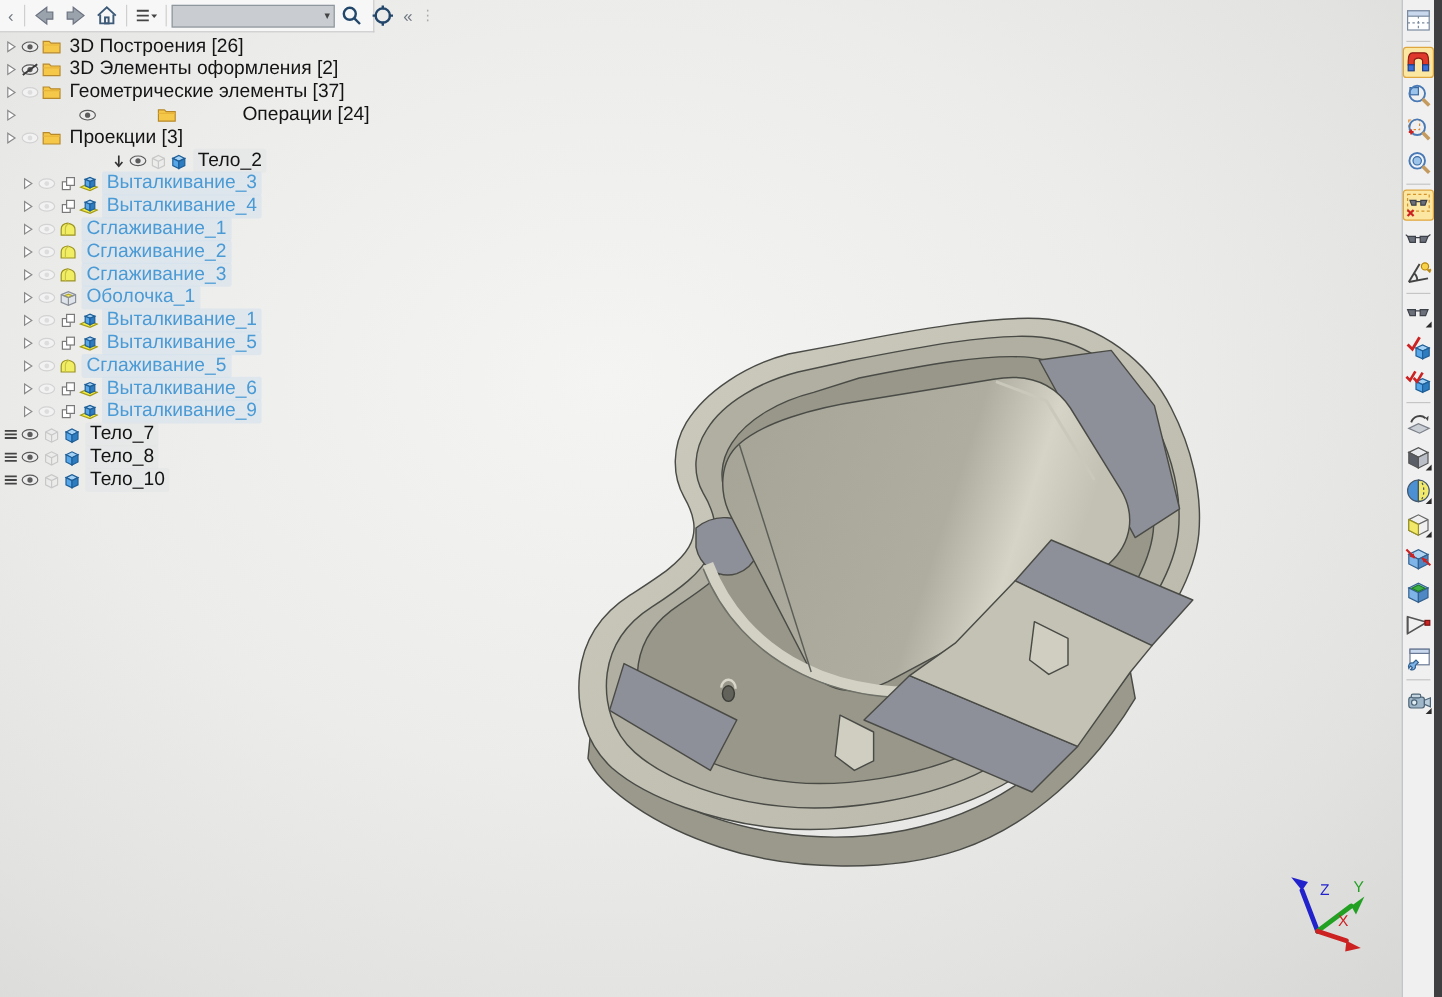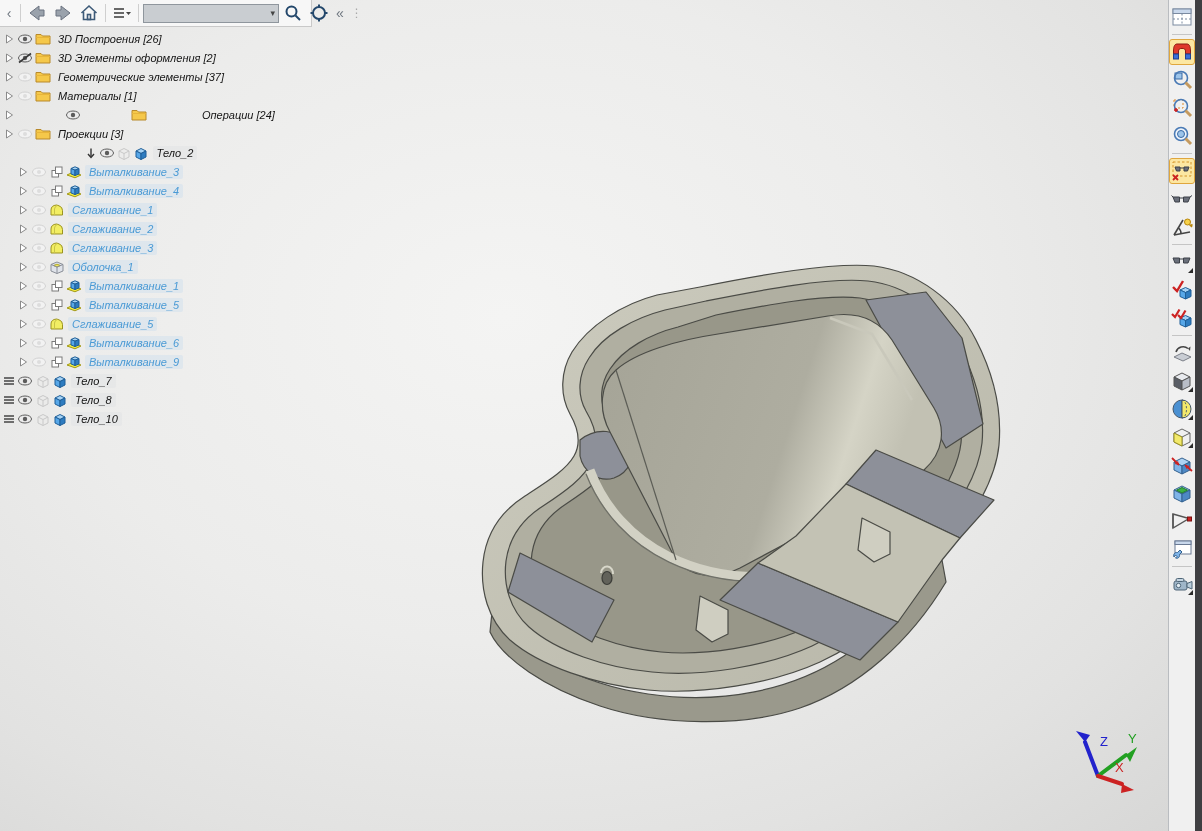--- a/index.html
+++ b/index.html
@@ -24,21 +24,21 @@
   .tt-combo { width:136px; height:19px; background:#c9cdd1; border:1px solid #8f969d;
     display:flex; align-items:center; justify-content:flex-end; padding-right:3px; flex:0 0 auto; }
   .tt-combo .caret { font-size:9px; color:#444; }
   .tt-grip { color:#a9a9a9; font-size:12px; letter-spacing:-1px; }
   
   .tree { position:absolute; left:2px; top:29px; z-index:4; }
   .tree-row { display:flex; align-items:center; height:19px; white-space:nowrap; }
   .tree-row .exp { width:14px; height:16px; display:flex; align-items:center; justify-content:center; flex:0 0 auto; }
   .tree-row .eye { width:18px; height:16px; display:flex; align-items:center; justify-content:center; flex:0 0 auto; }
   .tree-row .ticon { width:17px; height:16px; display:flex; align-items:center; justify-content:center; flex:0 0 auto; }
-  .tree-row .lbl { font-size:11px; margin-left:3px; padding:1px 4px; border-radius:2px; color:#141414;font-style:italic; }
+  .tree-row .lbl { font-size:16px; margin-left:3px; padding:1px 4px; border-radius:2px; color:#141414; }
   .tree-row .lbl.blue { color:#4a9ad5; background:rgba(207,223,238,0.5); }
   .tree-row .lbl.body { background:rgba(225,227,229,0.55); }
   
   .right-strip { position:absolute; top:0; right:0; width:7px; height:831px; background:#3f3f42; z-index:6; }
   .right-toolbar {
     position:absolute; top:0; right:7px; width:27px; height:831px;
     background:#f0f0f0; border-left:1px solid #b9bcc0; z-index:5;
     display:flex; flex-direction:column; align-items:center; padding-top:3px;
   }
   .rt-btn { width:26px; height:26px; margin:1px 0; display:flex; align-items:center; justify-content:center;
@@ -223,40 +223,20 @@
         </svg>
       </span>
       <span class="ticon">
         <svg width="16" height="16" viewBox="0 0 16 16">
           <path d="M1 5 L1 3.5 L6 3.5 L7.5 5 L15 5 L15 13 L1 13 Z" fill="#f5c84a" stroke="#b8892b"></path>
           <path d="M1 6.5 L15 6.5" stroke="#e8b53a" fill="none"></path>
         </svg>
       </span>
       <span class="lbl">Геометрические элементы [37]</span>
     </div>
-    <div class="tree-row" style="padding-left: 0px;">
-      <span class="exp">
-        <svg width="14" height="14" viewBox="0 0 14 14">
-          <polygon points="4.5,3 10.5,7 4.5,11" fill="#fff" stroke="#8a8a8a"></polygon>
-        </svg>
-      </span>
-      <span class="eye">
-        <svg width="16" height="12" viewBox="0 0 16 12">
-          <ellipse cx="8" cy="6" rx="6.5" ry="4" fill="#f2f2f2" stroke="#d2d2d2"></ellipse>
-          <circle cx="8" cy="6" r="2" fill="#ddd"></circle>
-        </svg>
-      </span>
-      <span class="ticon">
-        <svg width="16" height="16" viewBox="0 0 16 16">
-          <path d="M1 5 L1 3.5 L6 3.5 L7.5 5 L15 5 L15 13 L1 13 Z" fill="#f5c84a" stroke="#b8892b"></path>
-          <path d="M1 6.5 L15 6.5" stroke="#e8b53a" fill="none"></path>
-        </svg>
-      </span>
-      <span class="lbl">Материалы [1]</span>
-    </div>
     <div class="tree-row" style="padding-left: 0px; gap: 48px;">
       <span class="exp">
         <svg width="14" height="14" viewBox="0 0 14 14">
           <polygon points="4.5,3 10.5,7 4.5,11" fill="#fff" stroke="#8a8a8a"></polygon>
         </svg>
       </span>
       <span class="eye">
         <svg width="16" height="12" viewBox="0 0 16 12">
           <ellipse cx="8" cy="6" rx="6.5" ry="4" fill="#ececec" stroke="#5c5c5c"></ellipse>
           <circle cx="8" cy="6" r="2.2" fill="#5c5c5c"></circle>

